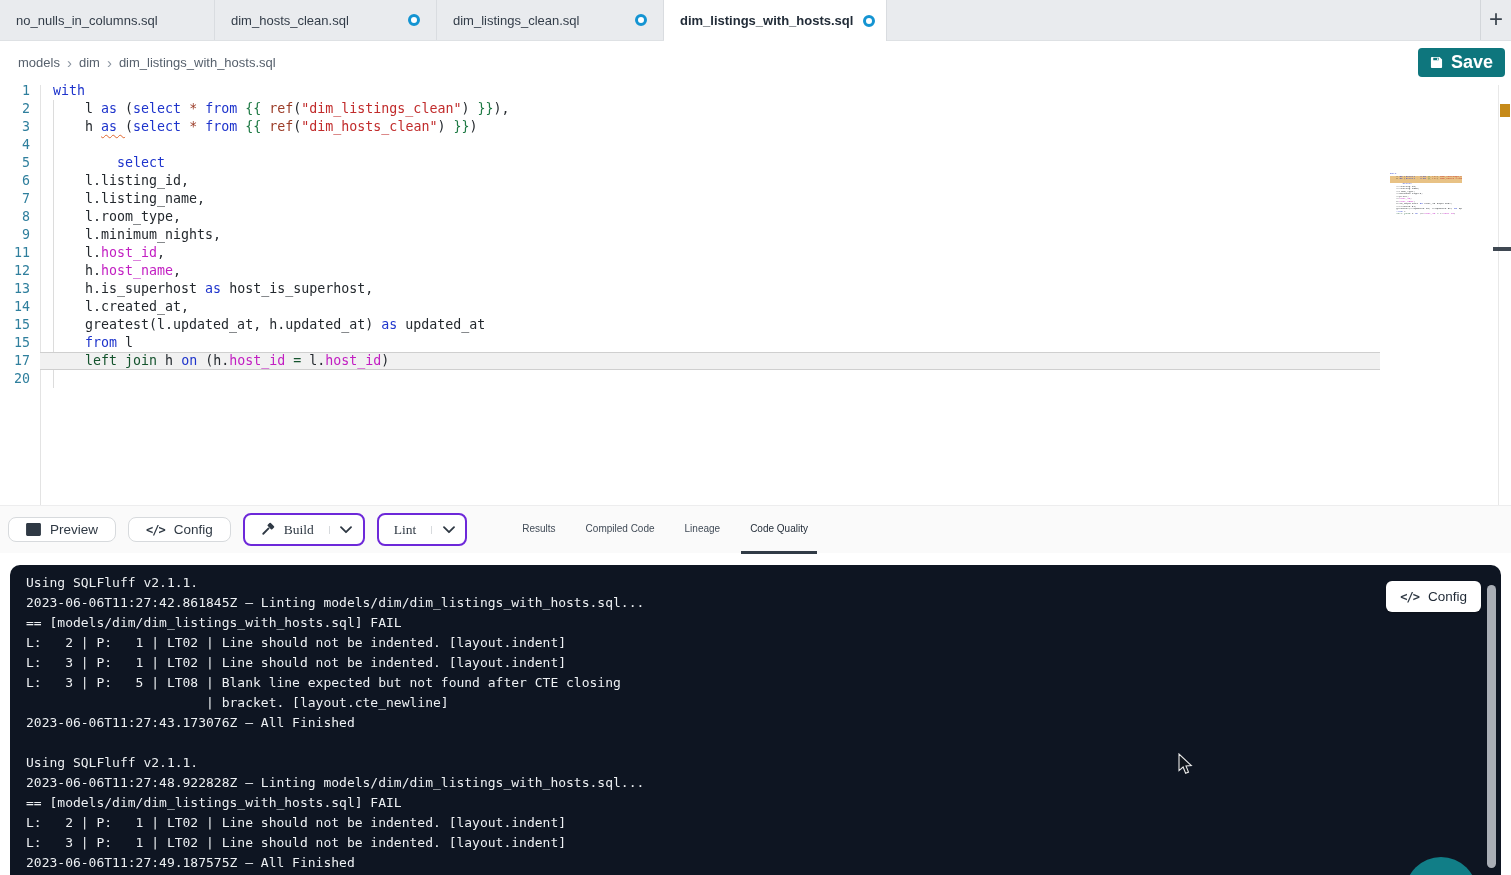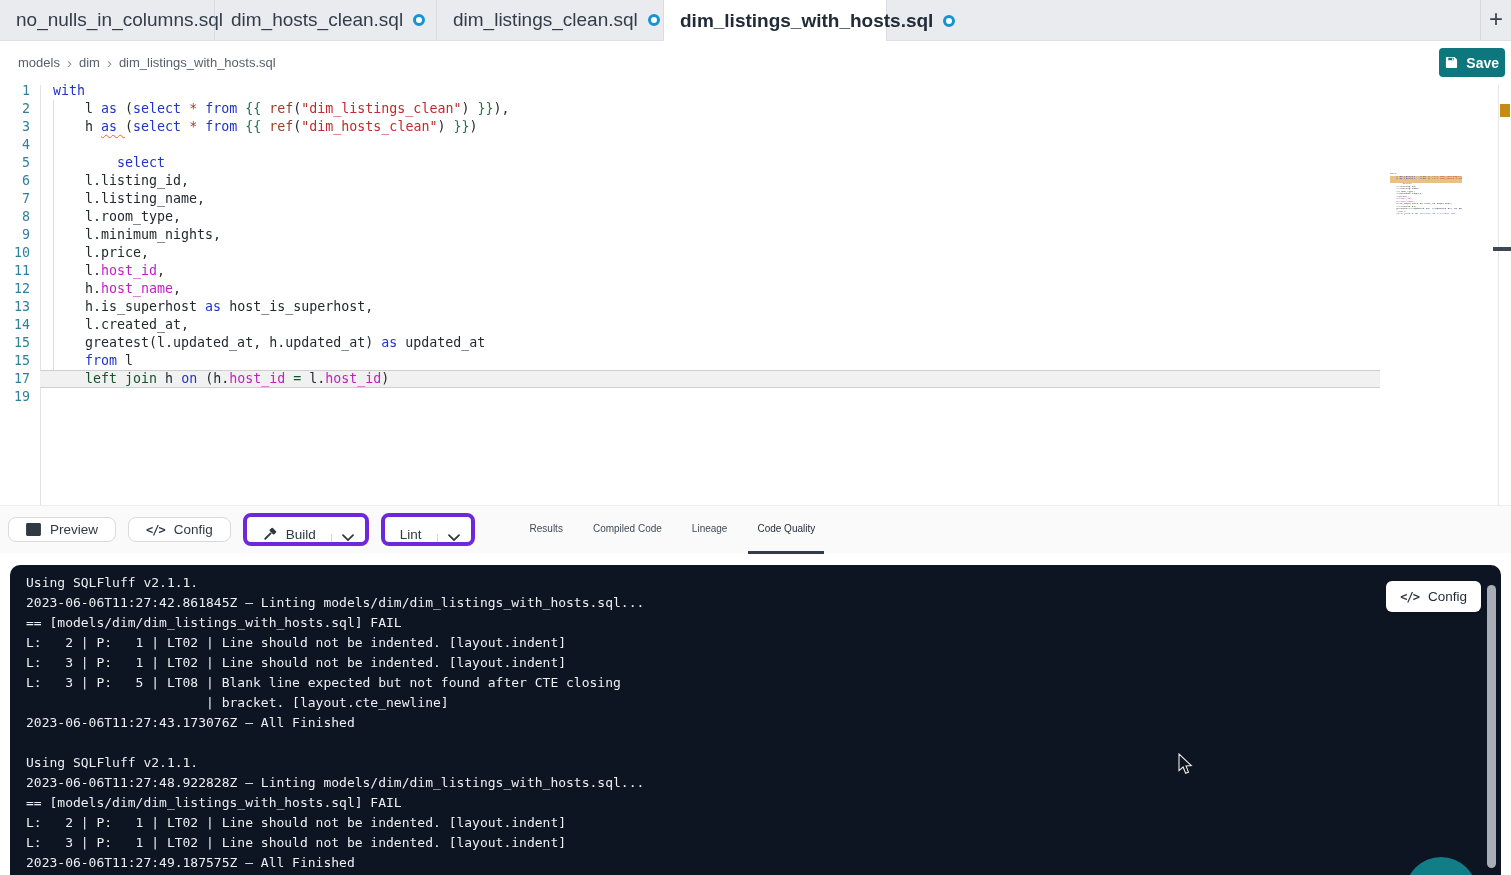--- a/index.html
+++ b/index.html
@@ -4,35 +4,35 @@
 <style>
   html,body{margin:0;padding:0;}
   body{
     width:1511px;height:875px;position:relative;overflow:hidden;
     background:#ffffff;font-family:"Liberation Sans",sans-serif;
     -webkit-font-smoothing:antialiased;
   }
   
   .tabbar{position:absolute;left:0;top:0;width:1511px;height:40px;background:#e9ebee;border-bottom:1px solid #dee1e4;display:flex;}
   .tab{height:40px;box-sizing:border-box;display:flex;align-items:center;justify-content:space-between;
-       padding:0 16px;border-right:1px solid #d9dce0;font-size:19px;color:#333d49;cursor:default;}
+       padding:0 16px;border-right:1px solid #d9dce0;font-size:13px;color:#333d49;cursor:default;}
   .tab:nth-child(1){width:215px;}
   .tab:nth-child(2){width:222px;}
   .tab:nth-child(3){width:227px;}
   .tab:nth-child(4){width:223px;}
   .tab.active{background:#ffffff;height:41px;margin-bottom:-1px;font-weight:700;color:#222c38;}
   .mod-dot{width:6px;height:6px;border:3px solid #1494d2;border-radius:50%;background:#fff;margin-left:10px;flex:none;}
   .newtab-wrap{position:absolute;right:0;top:0;height:40px;width:30px;border-left:1px solid #d3d6da;display:flex;align-items:center;justify-content:center;}
   .newtab{font-size:24px;color:#3a434d;line-height:1;margin-bottom:2px;}
   
   .crumbbar{position:absolute;left:8px;top:41px;width:1511px;height:44px;background:#fff;}
   .breadcrumb{position:absolute;left:10px;top:14px;display:flex;align-items:center;gap:7px;font-size:13px;color:#57616d;}
   .crumb-sep{color:#8a94a0;font-size:15px;line-height:1;}
-  .save-btn{position:absolute;right:14px;top:7px;height:29px;padding:0 6px;background:#0e767d;color:#fff;
-    border-radius:4px;display:flex;align-items:center;gap:8px;font-size:14px;font-weight:700;cursor:pointer;}
+  .save-btn{position:absolute;right:14px;top:7px;height:29px;padding:0 12px;background:#0e767d;color:#fff;
+    border-radius:4px;display:flex;align-items:center;gap:8px;font-size:18px;font-weight:700;cursor:pointer;}
   
   .editor{position:absolute;left:0;top:85px;width:1511px;height:420px;background:#fff;}
   .gutter-border{position:absolute;left:40px;top:0;width:1px;height:420px;background:#e3e3e3;}
   .indent-guide{position:absolute;left:53px;top:15px;width:1px;height:288px;background:#dcdcdc;}
   .code-lines{position:absolute;left:0;top:-3px;}
   .crow{position:relative;display:flex;height:18px;line-height:18px;
         font-family:"DejaVu Sans Mono",monospace;font-size:13.3px;width:1380px;}
   .crow.active::before{content:"";position:absolute;left:40px;right:0;top:0;bottom:0;
         background:#f1f1f1;border-top:1px solid #cfcfcf;border-bottom:1px solid #cfcfcf;box-sizing:border-box;}
   .ln{position:relative;z-index:1;width:30px;text-align:right;color:#2f7f9d;flex:none;}
@@ -51,21 +51,21 @@
   .minimap-lines{position:relative;}
   .mrow{height:2.5px;line-height:2.5px;font-family:"DejaVu Sans Mono",monospace;font-size:2.6px;white-space:pre;overflow:hidden;}
   .ruler-sep{position:absolute;left:1498px;top:85px;width:1px;height:420px;background:#e8e8e8;}
   .ruler-warn{position:absolute;left:1500px;top:104px;width:10px;height:13px;background:#c68a19;}
   .ruler-pos{position:absolute;left:1493px;top:247px;width:18px;height:4px;background:#3f4852;}
   
   .toolbar{position:absolute;left:0;top:505px;width:1511px;height:48px;background:#fafafa;border-top:1px solid #ededee;
     display:flex;align-items:center;box-sizing:border-box;}
   .btn{height:25px;background:#fff;border:1px solid #d7dadd;border-radius:8px;display:inline-flex;align-items:center;
     gap:9px;padding:0 17px;font-size:13.5px;color:#2f3944;cursor:pointer;box-sizing:border-box;}
-  .btn-group{height:33px;display:inline-flex;align-items:flex-end;background:#fff;border:4px solid #6d28d9;border-radius:8px;box-sizing:border-box;overflow:hidden;}
+  .btn-group{height:33px;display:inline-flex;align-items:center;background:#fff;border:2px solid #6d28d9;border-radius:8px;box-sizing:border-box;overflow:hidden;font-family:Liberation Serif, serif;}
   .btn-main{display:inline-flex;align-items:center;gap:9px;padding:0 15px;font-size:13.5px;color:#2f3944;cursor:pointer;}
   .btn-caret{display:inline-flex;align-items:center;justify-content:center;width:33px;border-left:1px solid #d7dadd;cursor:pointer;}
   .ico-code{font-family:"DejaVu Sans Mono",monospace;font-size:12px;font-weight:700;color:#2f3944;letter-spacing:-1px;}
   .ml8{margin-left:8px;} .ml12{margin-left:12px;}
   .result-tabs{display:flex;align-items:stretch;height:48px;margin-left:46px;gap:12px;}
   .rtab{display:flex;align-items:center;padding:0 9px;font-size:10px;color:#414b57;border-bottom:3px solid transparent;box-sizing:border-box;cursor:pointer;}
   .rtab.active{color:#1f2935;border-bottom-color:#323c47;}
   
   .terminal{position:absolute;left:10px;top:565px;width:1491px;height:320px;background:#0e1522;border-radius:10px;}
   .term-lines{position:absolute;left:16px;top:8px;font-family:"DejaVu Sans Mono",monospace;font-size:13px;
@@ -156,24 +156,20 @@
       </div>
       <div class="crow">
         <span class="ln">8</span>
         <span class="ccode"><span class="tk-d">    l.room_type,</span></span>
       </div>
       <div class="crow">
         <span class="ln">9</span>
         <span class="ccode"><span class="tk-d">    l.minimum_nights,</span></span>
       </div>
       <div class="crow">
-        <span class="ln">10</span>
-        <span class="ccode"><span class="tk-d">    l.price,</span></span>
-      </div>
-      <div class="crow">
         <span class="ln">11</span>
         <span class="ccode"><span class="tk-d">    l.</span><span class="tk-v">host_id</span><span class="tk-d">,</span></span>
       </div>
       <div class="crow">
         <span class="ln">12</span>
         <span class="ccode"><span class="tk-d">    h.</span><span class="tk-v">host_name</span><span class="tk-d">,</span></span>
       </div>
       <div class="crow">
         <span class="ln">13</span>
         <span class="ccode"><span class="tk-d">    h.is_superhost </span><span class="tk-k">as</span><span class="tk-d"> host_is_superhost,</span></span>
@@ -188,21 +184,21 @@
       </div>
       <div class="crow">
         <span class="ln">15</span>
         <span class="ccode"><span class="tk-d">    </span><span class="tk-k">from</span><span class="tk-d"> l</span></span>
       </div>
       <div class="crow active">
         <span class="ln">17</span>
         <span class="ccode"><span class="tk-d">    </span><span class="tk-g">left join</span><span class="tk-d"> h </span><span class="tk-k">on</span><span class="tk-d"> (h.</span><span class="tk-v">host_id</span><span class="tk-d"> </span><span class="tk-g">=</span><span class="tk-d"> l.</span><span class="tk-v">host_id</span><span class="tk-d">)</span></span>
       </div>
       <div class="crow">
-        <span class="ln">19</span>
+        <span class="ln">20</span>
         <span class="ccode"></span>
       </div>
     </div>
   <div class="minimap">
     <div class="mband"></div>
     <div class="minimap-lines">
         <div class="mrow"><span class="tk-k">with</span></div>
         <div class="mrow"><span class="tk-d">    l </span><span class="tk-k">as</span><span class="tk-d"> (</span><span class="tk-k">select</span><span class="tk-d"> </span><span class="tk-a">*</span><span class="tk-d"> </span><span class="tk-k">from</span><span class="tk-d"> </span><span class="tk-j">{{</span><span class="tk-d"> </span><span class="tk-a">ref</span><span class="tk-d">(</span><span class="tk-s">"dim_listings_clean"</span></div>
         <div class="mrow"><span class="tk-d">    h </span><span class="tk-e">as </span><span class="tk-d">(</span><span class="tk-k">select</span><span class="tk-d"> </span><span class="tk-a">*</span><span class="tk-d"> </span><span class="tk-k">from</span><span class="tk-d"> </span><span class="tk-j">{{</span><span class="tk-d"> </span><span class="tk-a">ref</span><span class="tk-d">(</span><span class="tk-s">"dim_hosts_clean"</span></div>
         <div class="mrow"></div>

